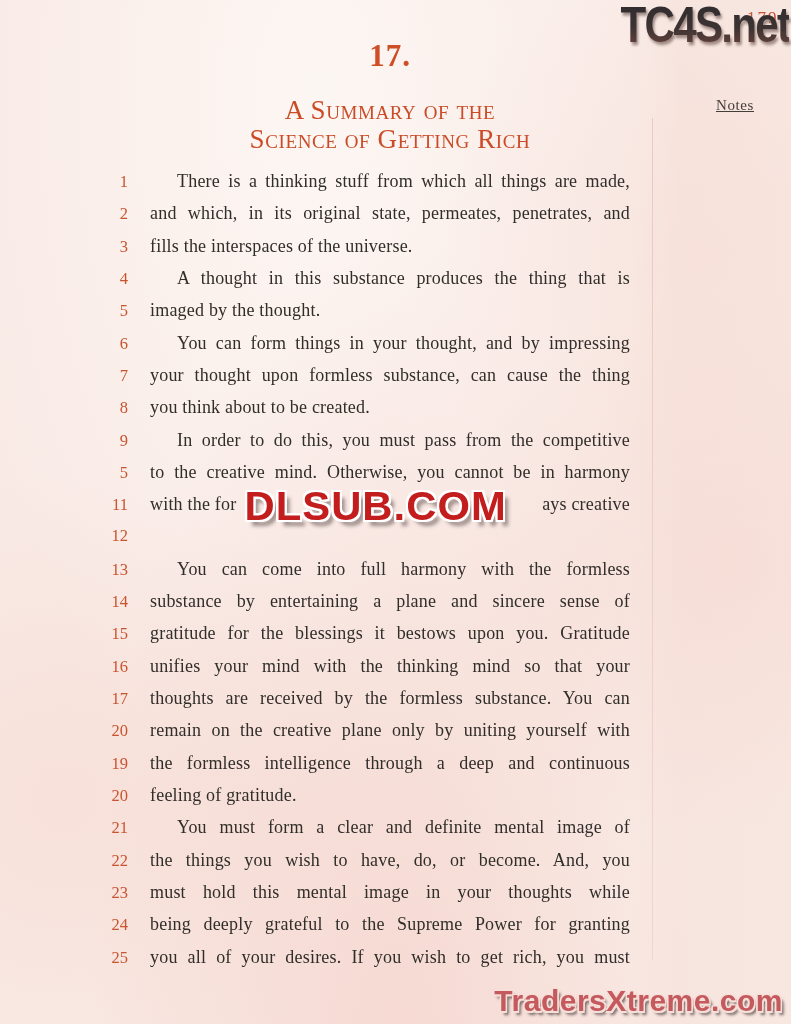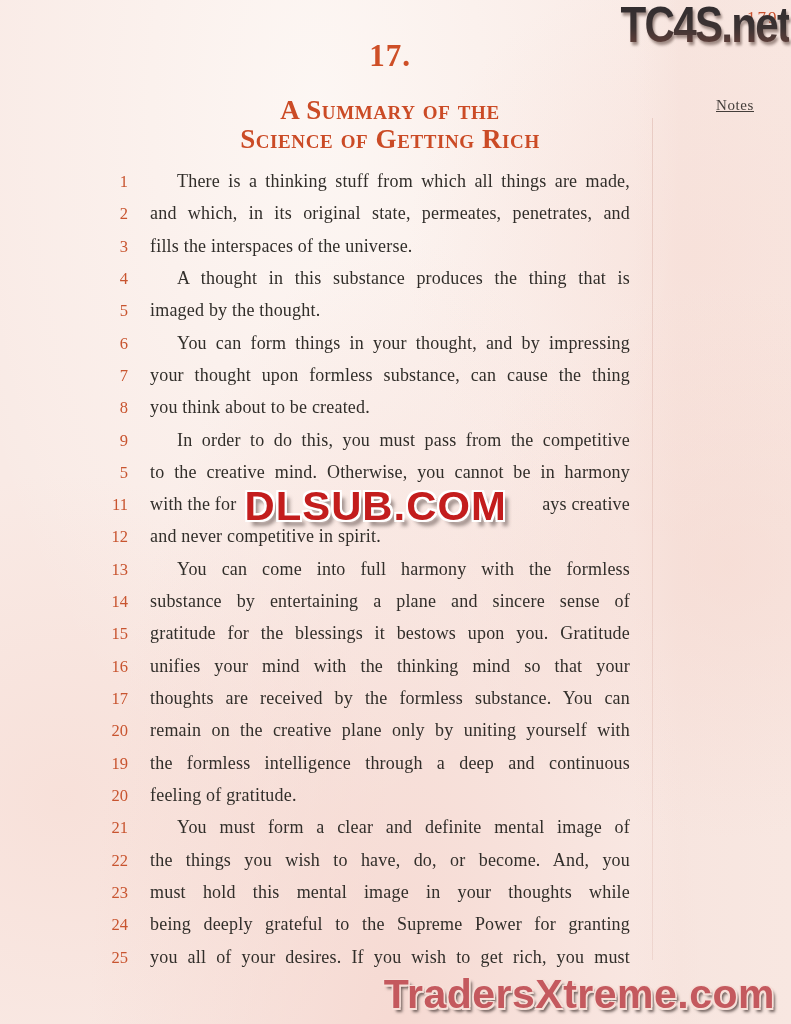--- a/index.html
+++ b/index.html
@@ -26,21 +26,21 @@
     background:linear-gradient(180deg, rgba(205,156,145,0.35), rgba(205,156,145,0.22));
   }
   
   .headarea{position:absolute;left:150px;top:0;width:480px;text-align:center;}
   .chapnum{
     margin-top:38px;
     font-size:31px;font-weight:600;color:#ce4f27;letter-spacing:1px;
   }
   .booktitle{
     margin-top:22px;
-    font-variant:small-caps;font-weight:700;
+    font-variant:small-caps;font-weight:400;
     font-size:27px;line-height:29px;color:#cb4b26;letter-spacing:0.6px;
   }
   .notes{
     position:absolute;left:716px;top:97px;
     font-size:15px;color:#443e3a;letter-spacing:0.6px;text-decoration:underline;
   }
   .pagenum{
     position:absolute;left:747px;top:8px;z-index:1;
     font-size:17px;color:#c8502e;letter-spacing:2px;
   }
@@ -76,23 +76,23 @@
     font-size:41px;line-height:48px;letter-spacing:1px;
     transform:scale(1.02,0.98);
     color:#c31d1d;
     text-shadow:
       -2px -2px 0 #fff, 2px -2px 0 #fff, -2px 2px 0 #fff, 2px 2px 0 #fff,
       -2px 0 0 #fff, 2px 0 0 #fff, 0 -2px 0 #fff, 0 2px 0 #fff,
       5px 6px 4px rgba(110,95,92,0.65);
   }
   
   .wm-bottom{
-    position:absolute;right:16px;bottom:6px;z-index:3;
+    position:absolute;right:8px;bottom:6px;z-index:3;
     font-family:"Liberation Sans", sans-serif;font-weight:bold;
-    font-size:41px;letter-spacing:0.5px;
+    font-size:30px;letter-spacing:0.5px;
     color:#c4595e;
     text-shadow:
       -1.5px -1.5px 0 #f6dfd8, 1.5px -1.5px 0 #f6dfd8,
       -1.5px 1.5px 0 #f6dfd8, 1.5px 1.5px 0 #f6dfd8,
       3px 4px 3px rgba(80,66,62,0.8);
   }
 </style>
 </head>
 <body>
 
@@ -157,21 +157,20 @@
       </div>
       <div class="row">
         <span class="num">11</span>
         <span class="txt split">
           <span>with the for</span>
           <span>ays creative</span>
         </span>
       </div>
       <div class="row">
         <span class="num">12</span>
-        <span class="txt noj">and never competitive in spirit.</span>
       </div>
       <div class="row">
         <span class="num">13</span>
         <span class="txt ind">You can come into full harmony with the formless</span>
       </div>
       <div class="row">
         <span class="num">14</span>
         <span class="txt">substance by entertaining a plane and sincere sense of</span>
       </div>
       <div class="row">

